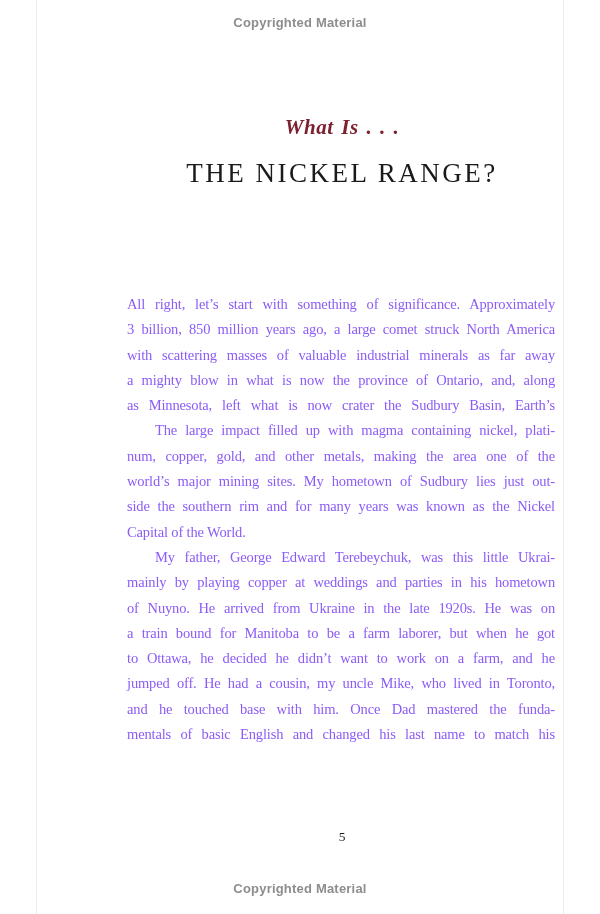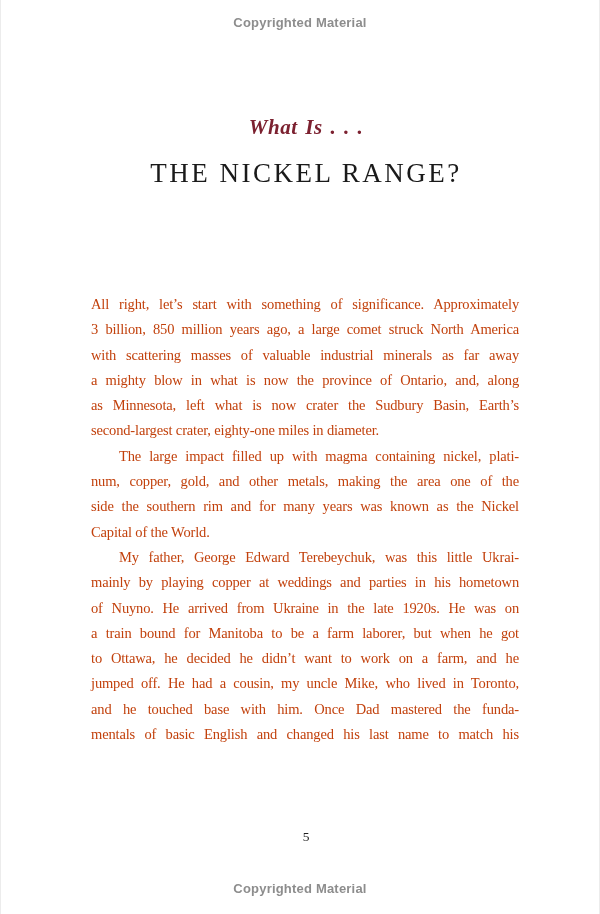--- a/index.html
+++ b/index.html
@@ -2,21 +2,21 @@
 <html><head>
 <meta charset="utf-8">
 <style>
   html, body {
     margin: 0;
     padding: 0;
     background: #ffffff;
   }
   .page {
     position: relative;
-    width: 600px;
+    width: 528px;
     height: 914px;
     margin: 0 auto;
     background: #ffffff;
     box-sizing: border-box;
     border-left: 1px solid #ececec;
     border-right: 1px solid #ececec;
     overflow: hidden;
     font-family: "Liberation Serif", "DejaVu Serif", serif;
   }
   .copyright {
@@ -54,21 +54,21 @@
     font-weight: 400;
     font-size: 27px;
     letter-spacing: 2.5px;
     color: #1a1a1a;
   }
   .body-text {
     position: absolute;
     top: 292px;
     left: 90px;
     width: 428px;
-    color: #c2410c;
+    color: #8b5cf6;
     font-size: 14.5px;
     letter-spacing: -0.15px;
     line-height: 25.3px;
   }
   .para { margin: 0; }
   .line {
     text-align: justify;
     text-align-last: justify;
     white-space: normal;
     height: 25.3px;
@@ -96,25 +96,25 @@
 
   <h1 class="title">THE NICKEL RANGE?</h1>
 
   <div class="body-text">
       <div class="para">
         <div class="line">All right, let’s start with something of significance. Approximately</div>
         <div class="line">3 billion, 850 million years ago, a large comet struck North America</div>
         <div class="line">with scattering masses of valuable industrial minerals as far away</div>
         <div class="line">a mighty blow in what is now the province of Ontario, and, along</div>
         <div class="line">as Minnesota, left what is now crater the Sudbury Basin, Earth’s</div>
-        <div class="line lastline">second-largest crater, eighty-one miles in diameter.</div>
       </div>
       <div class="para">
         <div class="line indent">The large impact filled up with magma containing nickel, plati-</div>
         <div class="line">num, copper, gold, and other metals, making the area one of the</div>
+        <div class="line">world’s major mining sites. My hometown of Sudbury lies just out-</div>
         <div class="line">side the southern rim and for many years was known as the Nickel</div>
         <div class="line lastline">Capital of the World.</div>
       </div>
       <div class="para">
         <div class="line indent">My father, George Edward Terebeychuk, was this little Ukrai-</div>
         <div class="line">mainly by playing copper at weddings and parties in his hometown</div>
         <div class="line">of Nuyno. He arrived from Ukraine in the late 1920s. He was on</div>
         <div class="line">a train bound for Manitoba to be a farm laborer, but when he got</div>
         <div class="line">to Ottawa, he decided he didn’t want to work on a farm, and he</div>
         <div class="line">jumped off. He had a cousin, my uncle Mike, who lived in Toronto,</div>

